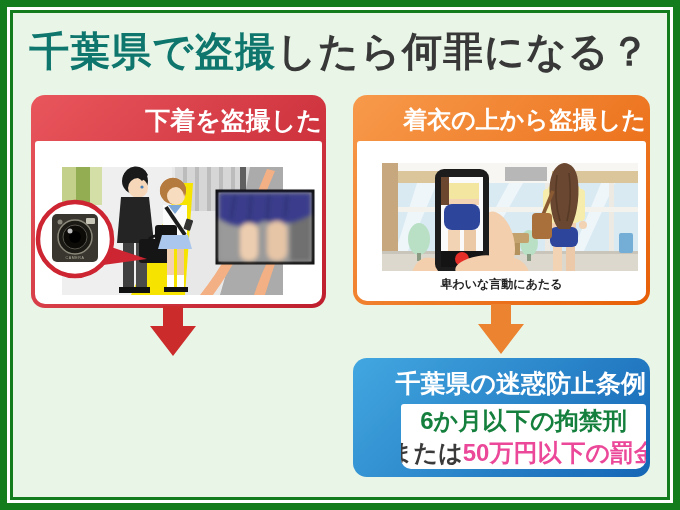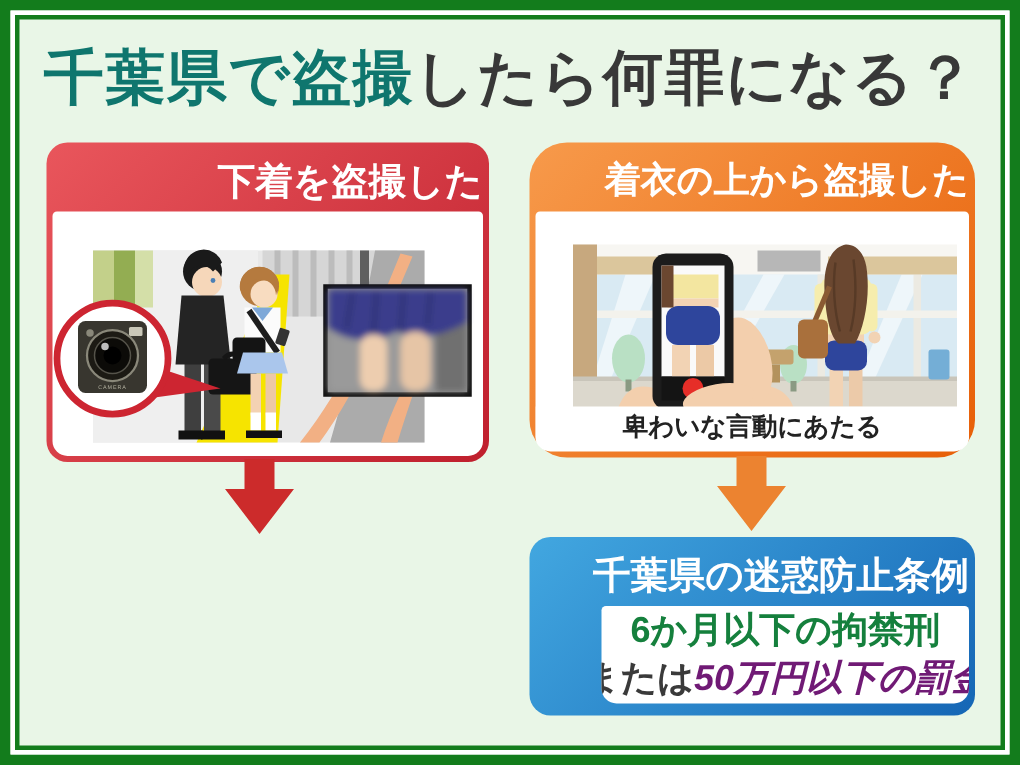--- a/index.html
+++ b/index.html
@@ -31,48 +31,48 @@
   .card-body{
     background:#ffffff;border-radius:3px 3px 10px 10px;overflow:hidden;position:relative;
   }
 
   .panel-left{left:31px;top:95px;width:295px;height:213px;
     background:linear-gradient(135deg,#e9565c 0%,#bf1f2d 100%);}
   .panel-left .card-header{font-size:25px;}
   .panel-left .card-body{height:163px;}
 
   .panel-right{left:353px;top:95px;width:297px;height:210px;
-    background:linear-gradient(135deg,#f79a4b 0%,#e75f07 100%);border-radius:25px;}
+    background:linear-gradient(135deg,#f79a4b 0%,#e75f07 100%);}
   .panel-right .card-header{font-size:24px;}
   .panel-right .card-body{height:160px;}
 
   .caption{
     position:absolute;left:0;right:0;bottom:4px;height:26px;
     display:flex;align-items:center;justify-content:center;
-    font-size:17px;font-weight:800;color:#222222;background:#ffffff;
+    font-size:12px;font-weight:800;color:#222222;background:#ffffff;
   }
 
   .arrow{position:absolute;width:48px;height:50px;}
   .arrow-left{left:149px;top:306px;}
   .arrow-right{left:477px;top:304px;}
 
   .result-left{left:31px;top:358px;width:295px;height:119px;
     background:linear-gradient(135deg,#e9565c 0%,#bf1f2d 100%);}
   .result-left .card-header{font-size:28px;}
   .result-right{left:353px;top:358px;width:297px;height:119px;
     background:linear-gradient(135deg,#42a7e0 0%,#1566b5 100%);padding-left:48px;}
   .result-right .card-header{font-size:25px;}
   .result-body{
     height:65px;display:flex;flex-direction:column;align-items:center;justify-content:center;
     font-size:24px;font-weight:800;line-height:32px;white-space:nowrap;
   }
   .pen-purple{color:#9a35a5;}
   .pen-blue{color:#1a7fd4;}
   .pen-red{color:#15803d;}
-  .pen-green{color:#701a75;font-style:italic;}
+  .pen-green{color:#ec4899;}
   .pen-dark{color:#3a3a3a;}
   .illu{position:absolute;left:0;top:0;}
 </style>
 </head>
 <body>
 
 <div id="canvas">
   <div class="frame frame-outer"></div>
   <div class="frame frame-white"></div>
   <div class="frame frame-inner"></div>

